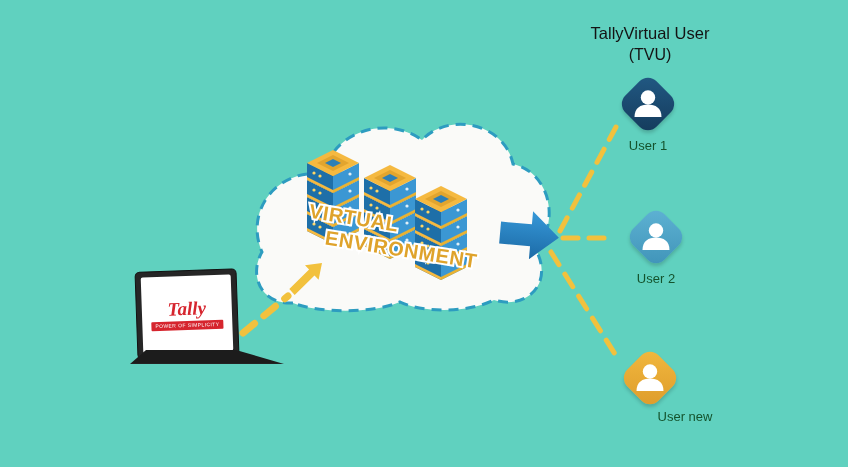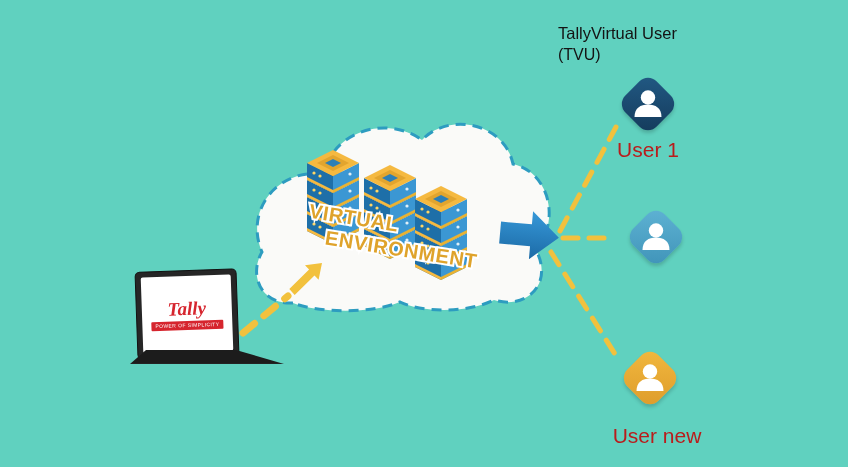--- a/index.html
+++ b/index.html
@@ -64,50 +64,51 @@
   .laptop-base {
     position:absolute; left:2px; top:84px;
     width:154px; height:16px;
     background:linear-gradient(#1c1c1c 80%, #3b3b3b);
     clip-path:polygon(16px 0, 106px 0, 154px 14px, 0 14px);
   }
 
   
   .tvu-header {
     position:absolute; left:558px; top:22px; width:184px;
+    text-align:center;
     color:#141414;
   }
   .tvu-title { font-size:16.5px; font-weight:500; line-height:1.4; }
   .tvu-subtitle { font-size:16px; font-weight:400; line-height:1.3; }
 
   .user-diamond {
     position:absolute;
     width:44px; height:44px;
     border-radius:12px;
     transform:rotate(45deg);
     background:linear-gradient(135deg, var(--c1), var(--c2));
     box-shadow:2px 2px 4px rgba(0,0,0,0.18);
     display:flex; align-items:center; justify-content:center;
   }
   .person-svg { width:44px; height:44px; transform:rotate(-45deg); display:block; }
   .user-label {
     position:absolute;
     width:130px;
     text-align:center;
-    font-size:21px;
-    color:#b91c1c;
+    font-size:13px;
+    color:#14532d;
   }
 
   
   .u1-icon { left:626px; top:82px; }
   .u1-label { left:583px; top:138px; }
   .u2-icon { left:634px; top:215px; }
   .u2-label { left:591px; top:271px; }
   .u3-icon { left:628px; top:356px; }
-  .u3-label { left:592px; top:409px;margin-top:15px; }
+  .u3-label { left:620px; top:409px; }
 </style>
 </head>
 <body>
 
 <div class="scene" style="background: rgb(96, 209, 191);">
 
   <svg class="diagram-svg" width="848" height="467" viewBox="0 0 848 467">
     <defs>
       <linearGradient id="bluearrow" x1="0" y1="0" x2="0" y2="1">
         <stop offset="0" stop-color="#3698d8"></stop>
@@ -193,20 +194,21 @@
     </svg>
   </div>
   <div class="user-label u1-label">User 1</div>
 
   <div class="user-diamond u2-icon" style="--c1: #5fb3d4; --c2: #3f93b8;">
     <svg class="person-svg" viewBox="0 0 44 44">
       <circle cx="22" cy="15.5" r="7.2" fill="#ffffff"></circle>
       <path d="M8.5 35 C8.5 26 14.5 22.5 22 22.5 C29.5 22.5 35.5 26 35.5 35 Z" fill="#ffffff"></path>
     </svg>
   </div>
+  <div class="user-label u2-label">User 2</div>
 
   <div class="user-diamond u3-icon" style="--c1: #f2b93f; --c2: #dd9b2a;">
     <svg class="person-svg" viewBox="0 0 44 44">
       <circle cx="22" cy="15.5" r="7.2" fill="#ffffff"></circle>
       <path d="M8.5 35 C8.5 26 14.5 22.5 22 22.5 C29.5 22.5 35.5 26 35.5 35 Z" fill="#ffffff"></path>
     </svg>
   </div>
   <div class="user-label u3-label">User new</div>
 
 </div>

